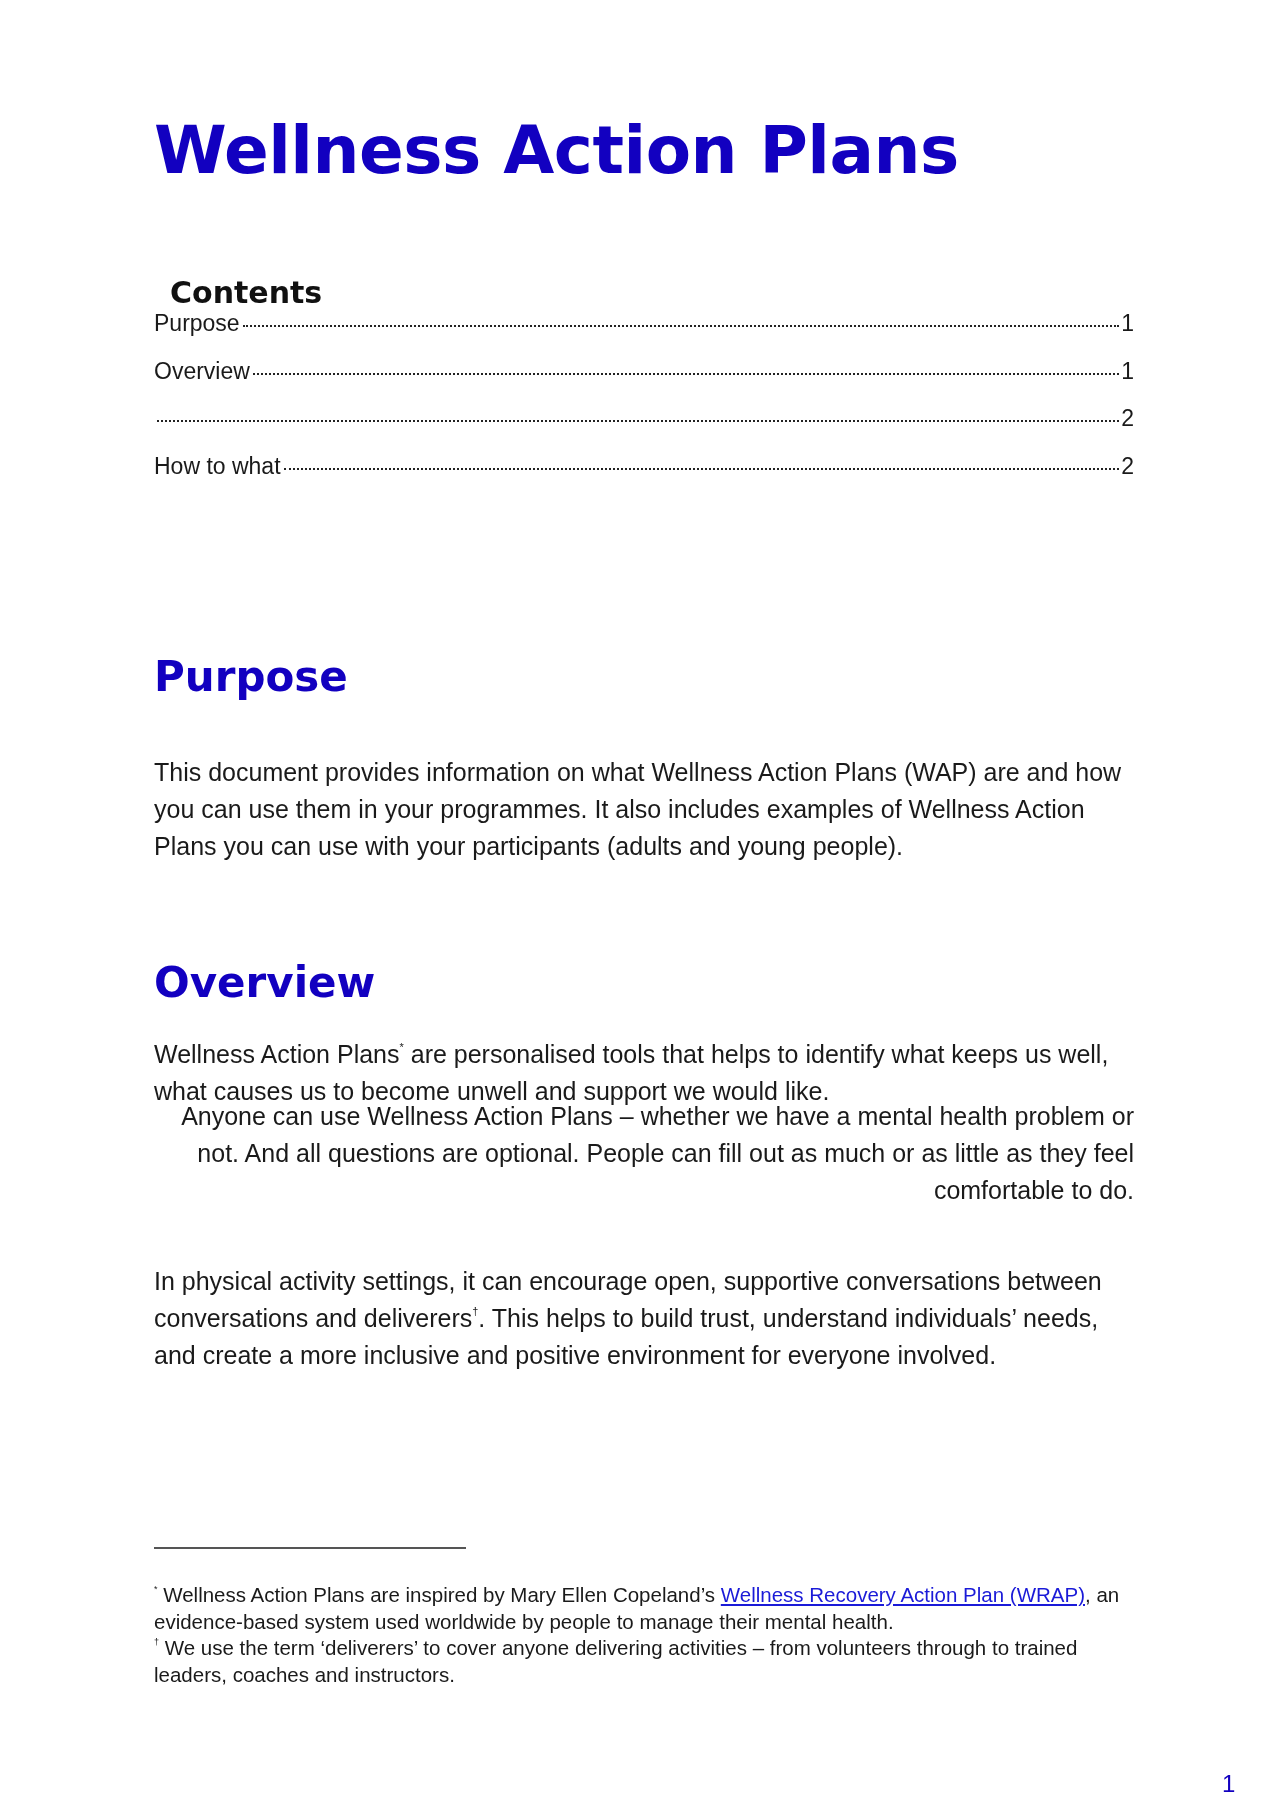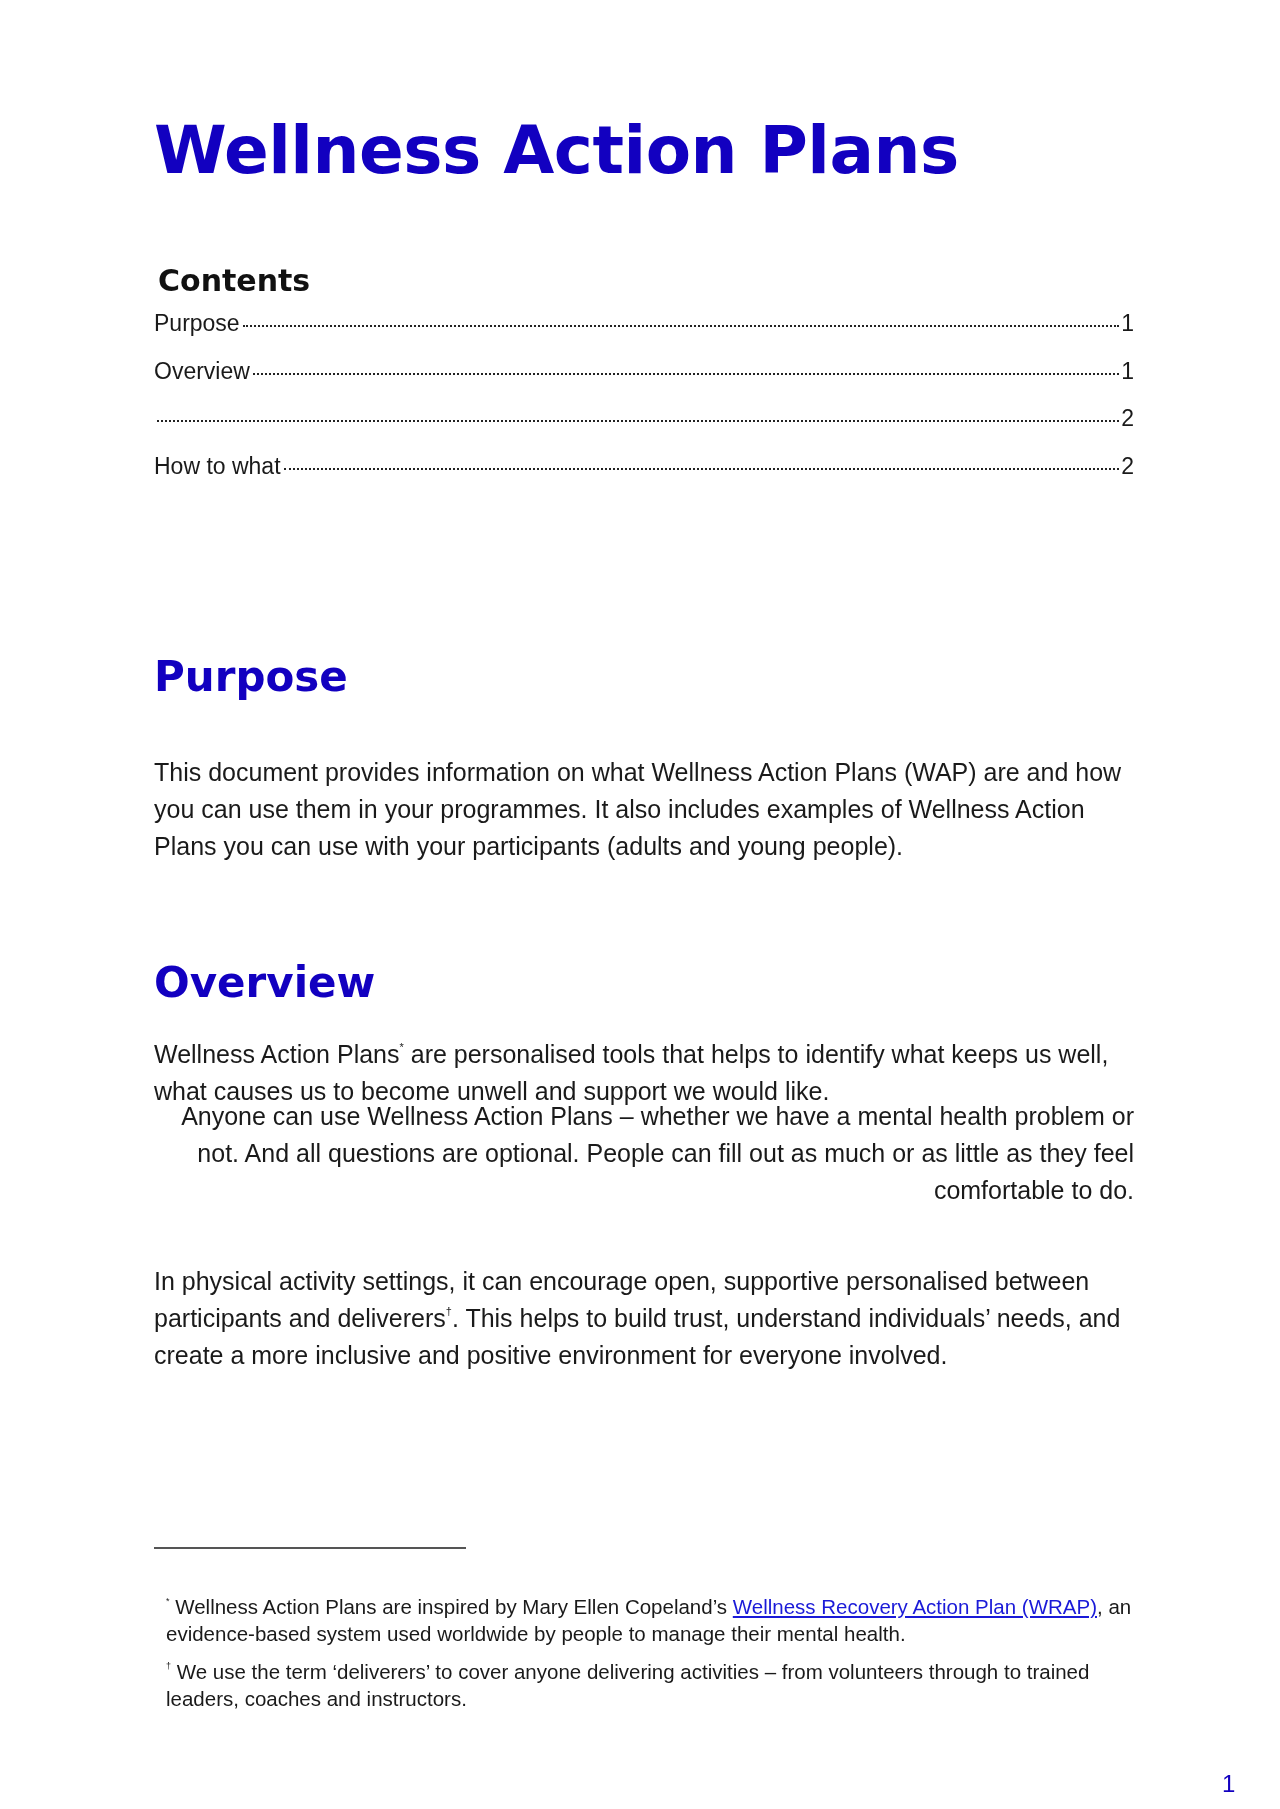--- a/index.html
+++ b/index.html
@@ -31,21 +31,21 @@
       font-size: 66px;
       letter-spacing: -0.5px;
       color: #1200c0;
       line-height: 1;
       white-space: nowrap;
     }
     .toc-heading {
       position: absolute;
       top: 262px;
       left: 0;
-      margin: 4px;
+      margin: 16px;
       font-family: "DejaVu Sans", sans-serif;
       font-weight: bold;
       font-size: 30px;
       color: #111111;
       line-height: 1;
     }
     .toc {
       position: absolute;
       top: 310px;
       left: 0;
@@ -113,21 +113,21 @@
     }
     .footnotes {
       position: absolute;
       top: 1582px;
       left: 0;
       width: 990px;
       font-size: 20.5px;
       line-height: 26.5px;
       color: #1a1a1a;
     }
-    .footnote { margin: 12px; }
+    .footnote { margin: 0; }
     .footnote sup { font-size: 9px; top: -2px; }
     .footnote a {
       color: #1a1ad8;
       text-decoration: underline;
     }
     .page-number {
       position: absolute;
       top: 1770px;
       left: 1222px;
       font-size: 24px;
@@ -164,21 +164,21 @@
       <span class="toc-page">2</span>
     </li>
   </ul>
 
   <h2 class="section-heading h-purpose">Purpose</h2>
   <p class="para p-purpose">This document provides information on what Wellness Action Plans (WAP) are and how you can use them in your programmes. It also includes examples of Wellness Action Plans you can use with your participants (adults and young people).</p>
 
   <h2 class="section-heading h-overview">Overview</h2>
   <p class="para p-ov1"><span>Wellness Action Plans</span><sup>*</sup><span> are personalised tools that helps to identify what keeps us well, what causes us to become unwell and support we would like.</span></p>
   <p class="para p-ov2">Anyone can use Wellness Action Plans – whether we have a mental health problem or not. And all questions are optional. People can fill out as much or as little as they feel comfortable to do.</p>
-  <p class="para p-ov3"><span>In physical activity settings, it can encourage open, supportive personalised between participants and deliverers</span><sup>†</sup><span>. This helps to build trust, understand individuals’ needs, and create a more inclusive and positive environment for everyone involved.</span></p>
+  <p class="para p-ov3"><span>In physical activity settings, it can encourage open, supportive conversations between conversations and deliverers</span><sup>†</sup><span>. This helps to build trust, understand individuals’ needs, and create a more inclusive and positive environment for everyone involved.</span></p>
 
   <div class="footnote-rule"></div>
 
   <div class="footnotes">
     <p class="footnote"><sup>*</sup><span> Wellness Action Plans are inspired by Mary Ellen Copeland’s </span><a href="#">Wellness Recovery Action Plan (WRAP)</a><span>, an evidence-based system used worldwide by people to manage their mental health.</span></p>
     <p class="footnote"><sup>†</sup><span> We use the term ‘deliverers’ to cover anyone delivering activities – from volunteers through to trained leaders, coaches and instructors.</span></p>
   </div>
 </div>
 
 <div class="page-number">1</div>

